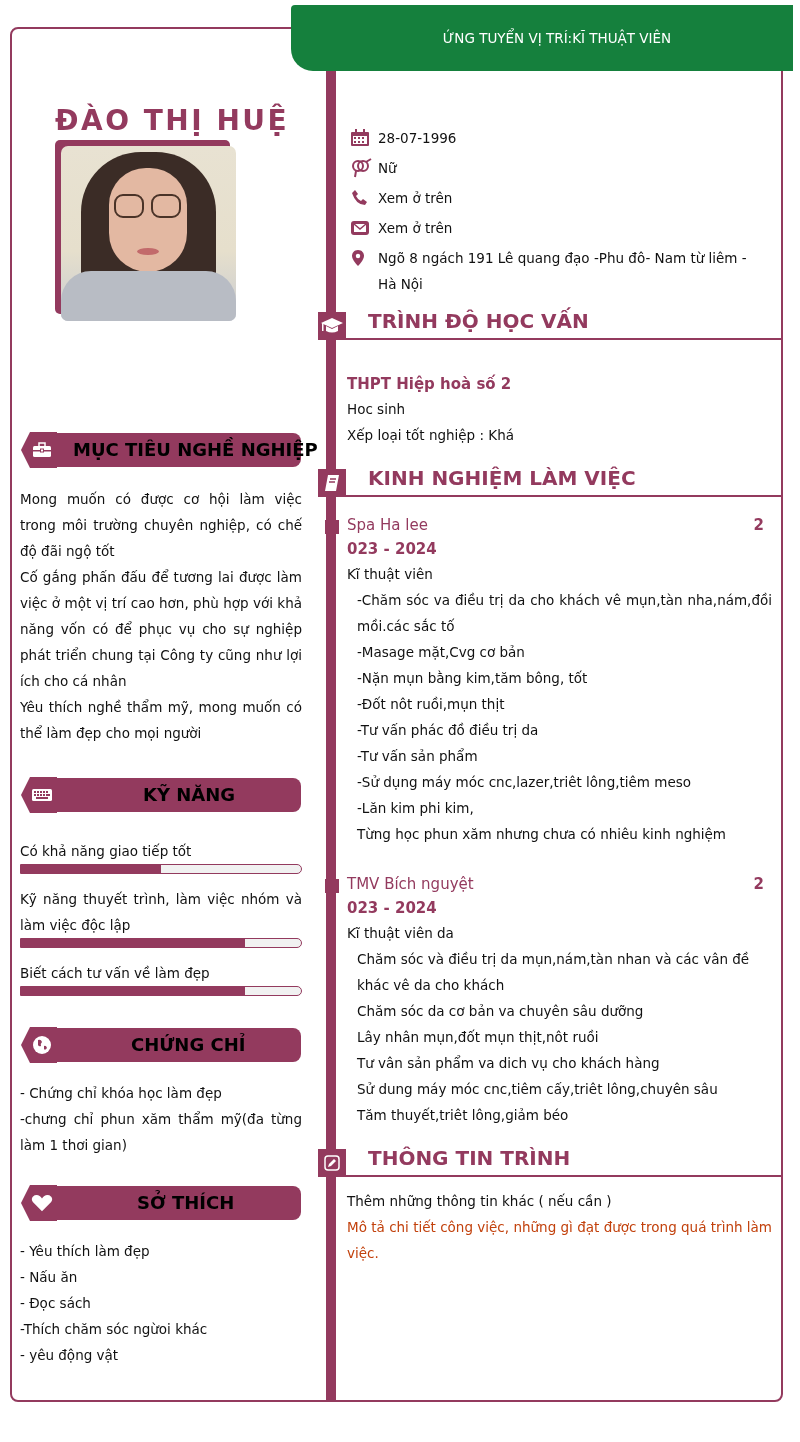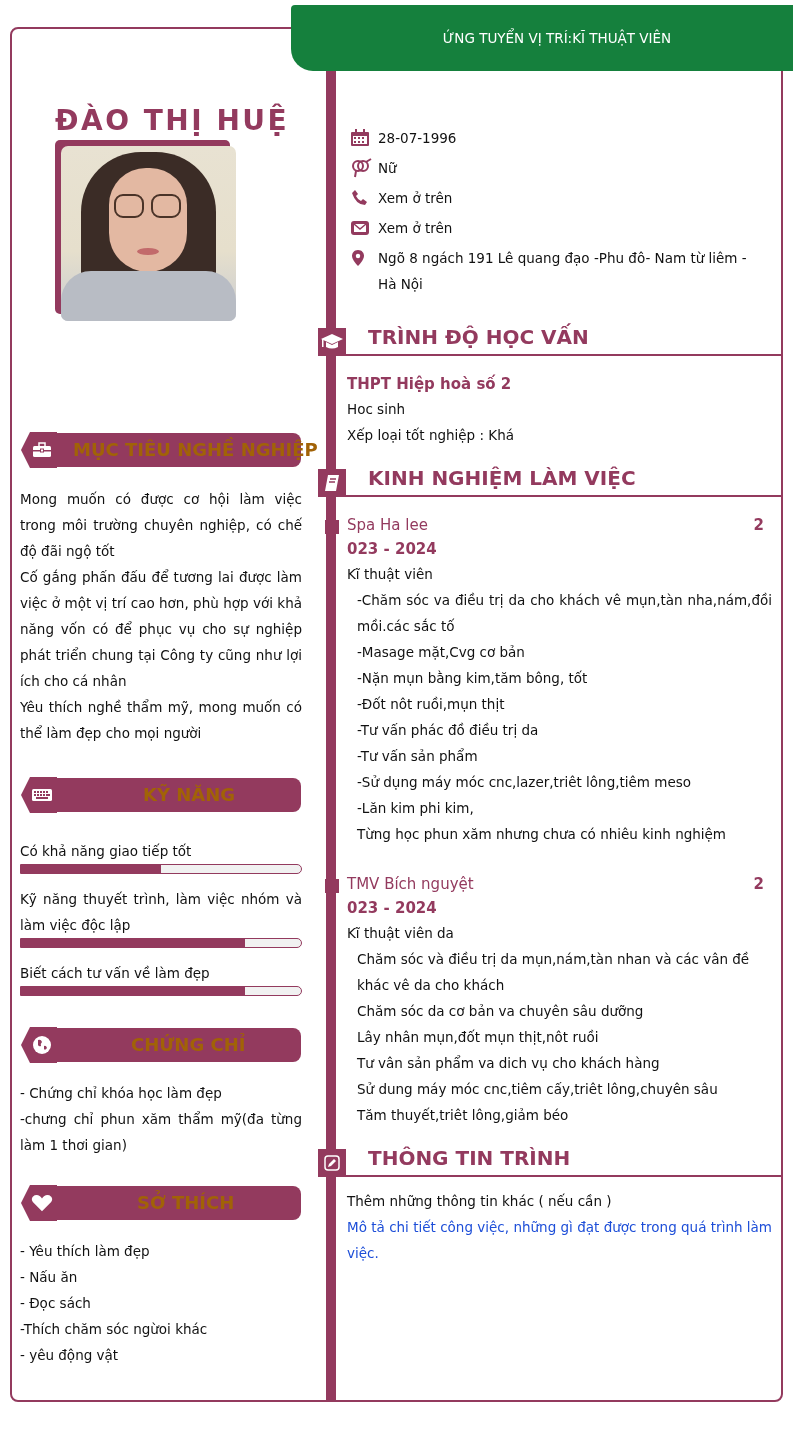--- a/index.html
+++ b/index.html
@@ -42,30 +42,30 @@
 
   .sec-head { position: absolute; left: 318px; width: 465px; height: 36px; border-bottom: 2px solid #933a5e; }
   .sec-head .sq { position: absolute; left: 0; bottom: -2px; width: 28px; height: 28px; background: #933a5e; display: flex; align-items: center; justify-content: center; color: #fff; }
   .sec-head .title { position: absolute; left: 50px; bottom: 5px; font-size: 20px; font-weight: bold; color: #933a5e; }
 
   .block { position: absolute; left: 347px; width: 425px; font-size: 13.5px; }
   .line { line-height: 26px; }
   .sub { color: #933a5e; font-weight: bold; font-size: 15px; line-height: 24px; }
   .indent { padding-left: 10px; }
   .justify { text-align: justify; }
-  .muted { color: #1d4ed8; }
+  .muted { color: #c2410c; }
   .exp-marker { position: absolute; left: 325px; width: 14px; height: 14px; background: #933a5e; }
   .exp-num { position: absolute; right: 0; top: 0; color: #933a5e; font-weight: bold; font-size: 15px; line-height: 24px; }
 
   .lhead { position: absolute; left: 21px; width: 280px; height: 36px; }
   .lhead .hex { position: absolute; left: 0; top: 0; width: 36px; height: 36px; background: #933a5e;
      clip-path: polygon(25% 0, 100% 0, 100% 100%, 25% 100%, 0 50%); }
   .lhead .bar { position: absolute; left: 30px; top: 1px; width: 250px; height: 34px; background: #933a5e; border-radius: 0 8px 8px 0; }
   .lhead .ico { position: absolute; left: 10px; top: 8px; width: 22px; height: 20px; color: #fff; display: flex; align-items: center; justify-content: center; }
-  .lhead .title { position: absolute; top: 7px; font-size: 18px; font-weight: bold; color: #a16207; white-space: nowrap; }
+  .lhead .title { position: absolute; top: 7px; font-size: 18px; font-weight: bold; color: #000000; white-space: nowrap; }
 
   .ltext { position: absolute; left: 20px; width: 282px; font-size: 13.5px; }
   .skill-label { line-height: 26px; }
   .skill-bar { height: 10px; border: 1px solid #933a5e; border-radius: 0 6px 6px 0; background: #f1f1f1; margin: 0 0 12px 0; position: relative; overflow: hidden; }
   .skill-fill { height: 100%; background: #933a5e; }
 
   .footer { position: absolute; right: 28px; top: 1419px; font-family: "DejaVu Sans Mono", monospace; font-size: 12.5px; color: #b0b0b0; margin-top: 44px; }
 </style>
 </head>
 <body>
@@ -141,21 +141,21 @@
     <span class="ic">
       <svg width="16" height="18" viewBox="0 0 16 18">
           <path d="M8 1 C4 1 2 4 2 7 C2 11 8 17 8 17 C8 17 14 11 14 7 C14 4 12 1 8 1 Z" fill="#933a5e"></path>
           <circle cx="8" cy="7" r="2.2" fill="#fff"></circle>
         </svg>
     </span>
     <span class="txt" style="width:370px;display:block;">Ngõ 8 ngách 191 Lê quang đạo -Phu đô- Nam từ liêm -Hà Nội</span>
   </div>
 </div>
 
-<div class="sec-head" style="top:320px;">
+<div class="sec-head" style="top:304px;">
   <div class="sq">
     <svg width="24" height="18" viewBox="0 0 24 18">
         <path d="M12 1 L23 6 L12 11 L1 6 Z" fill="#fff"></path>
         <path d="M6 9 L6 14 Q12 17 18 14 L18 9 L12 12 Z" fill="#fff"></path>
         <rect x="2" y="6" width="1.5" height="8" fill="#fff"></rect>
       </svg>
   </div>
   <div class="title">TRÌNH ĐỘ HỌC VẤN</div>
 </div>
 <div class="block" style="top:372px;">

